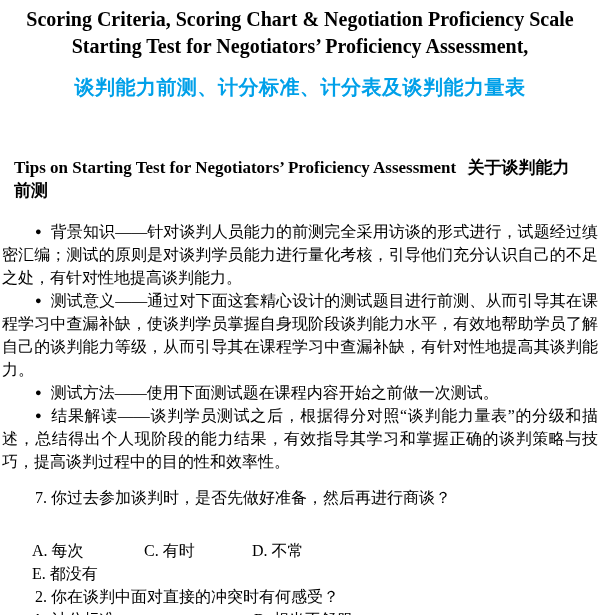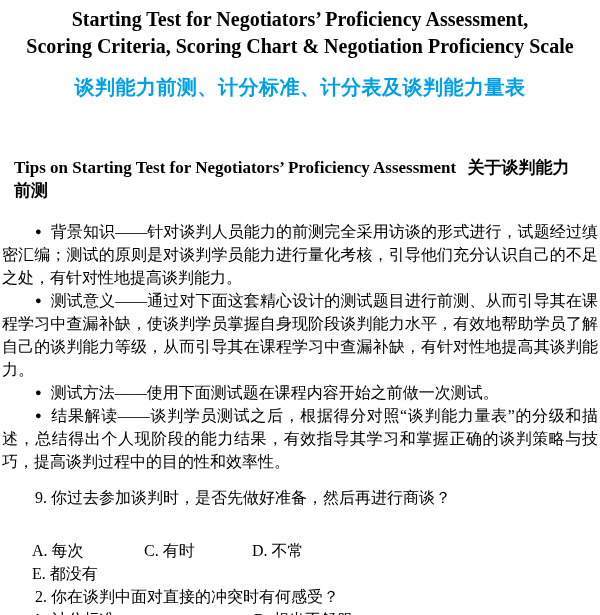--- a/index.html
+++ b/index.html
@@ -92,22 +92,22 @@
     font-size: 16px;
     line-height: 23px;
   }
 </style>
 </head>
 <body>
 
 <div class="page">
 
   <div class="title-block">
+    <div class="title-en">Scoring Criteria, Scoring Chart &amp; Negotiation Proficiency Scale</div>
     <div class="title-en">Starting Test for Negotiators’ Proficiency Assessment,</div>
-    <div class="title-en">Scoring Criteria, Scoring Chart &amp; Negotiation Proficiency Scale</div>
     <div class="title-zh">谈判能力前测、计分标准、计分表及谈判能力量表</div>
   </div>
 
   <h2 class="section-heading heading-tips">
     <span class="h-en">Tips on Starting Test for Negotiators’ Proficiency Assessment</span>
     <span class="h-zh">关于谈判能力前测</span>
   </h2>
 
   <div class="tips-body">
     <p>
@@ -119,21 +119,21 @@
     <p>
       <span class="bullet-glyph">●</span><span>测试方法——使用下面测试题在课程内容开始之前做一次测试。</span>
     </p>
     <p>
       <span class="bullet-glyph">●</span><span>结果解读——谈判学员测试之后，根据得分对照“谈判能力量表”的分级和描述，总结得出个人现阶段的能力结果，有效指导其学习和掌握正确的谈判策略与技巧，提高谈判过程中的目的性和效率性。</span>
     </p>
   </div>
 
 
   <div class="question-block">
-    <p class="q-line">9. 你过去参加谈判时，是否先做好准备，然后再进行商谈？</p>
+    <p class="q-line">7. 你过去参加谈判时，是否先做好准备，然后再进行商谈？</p>
     <div class="opt-row4">
       <span class="col-a">A. 每次</span>
       <span class="col-c">C. 有时</span>
       <span class="col-d">D. 不常</span>
     </div>
     <p class="opt-line">E. 都没有</p>
   </div>
 
   <div>
     <p class="q-line">2. 你在谈判中面对直接的冲突时有何感受？</p>

